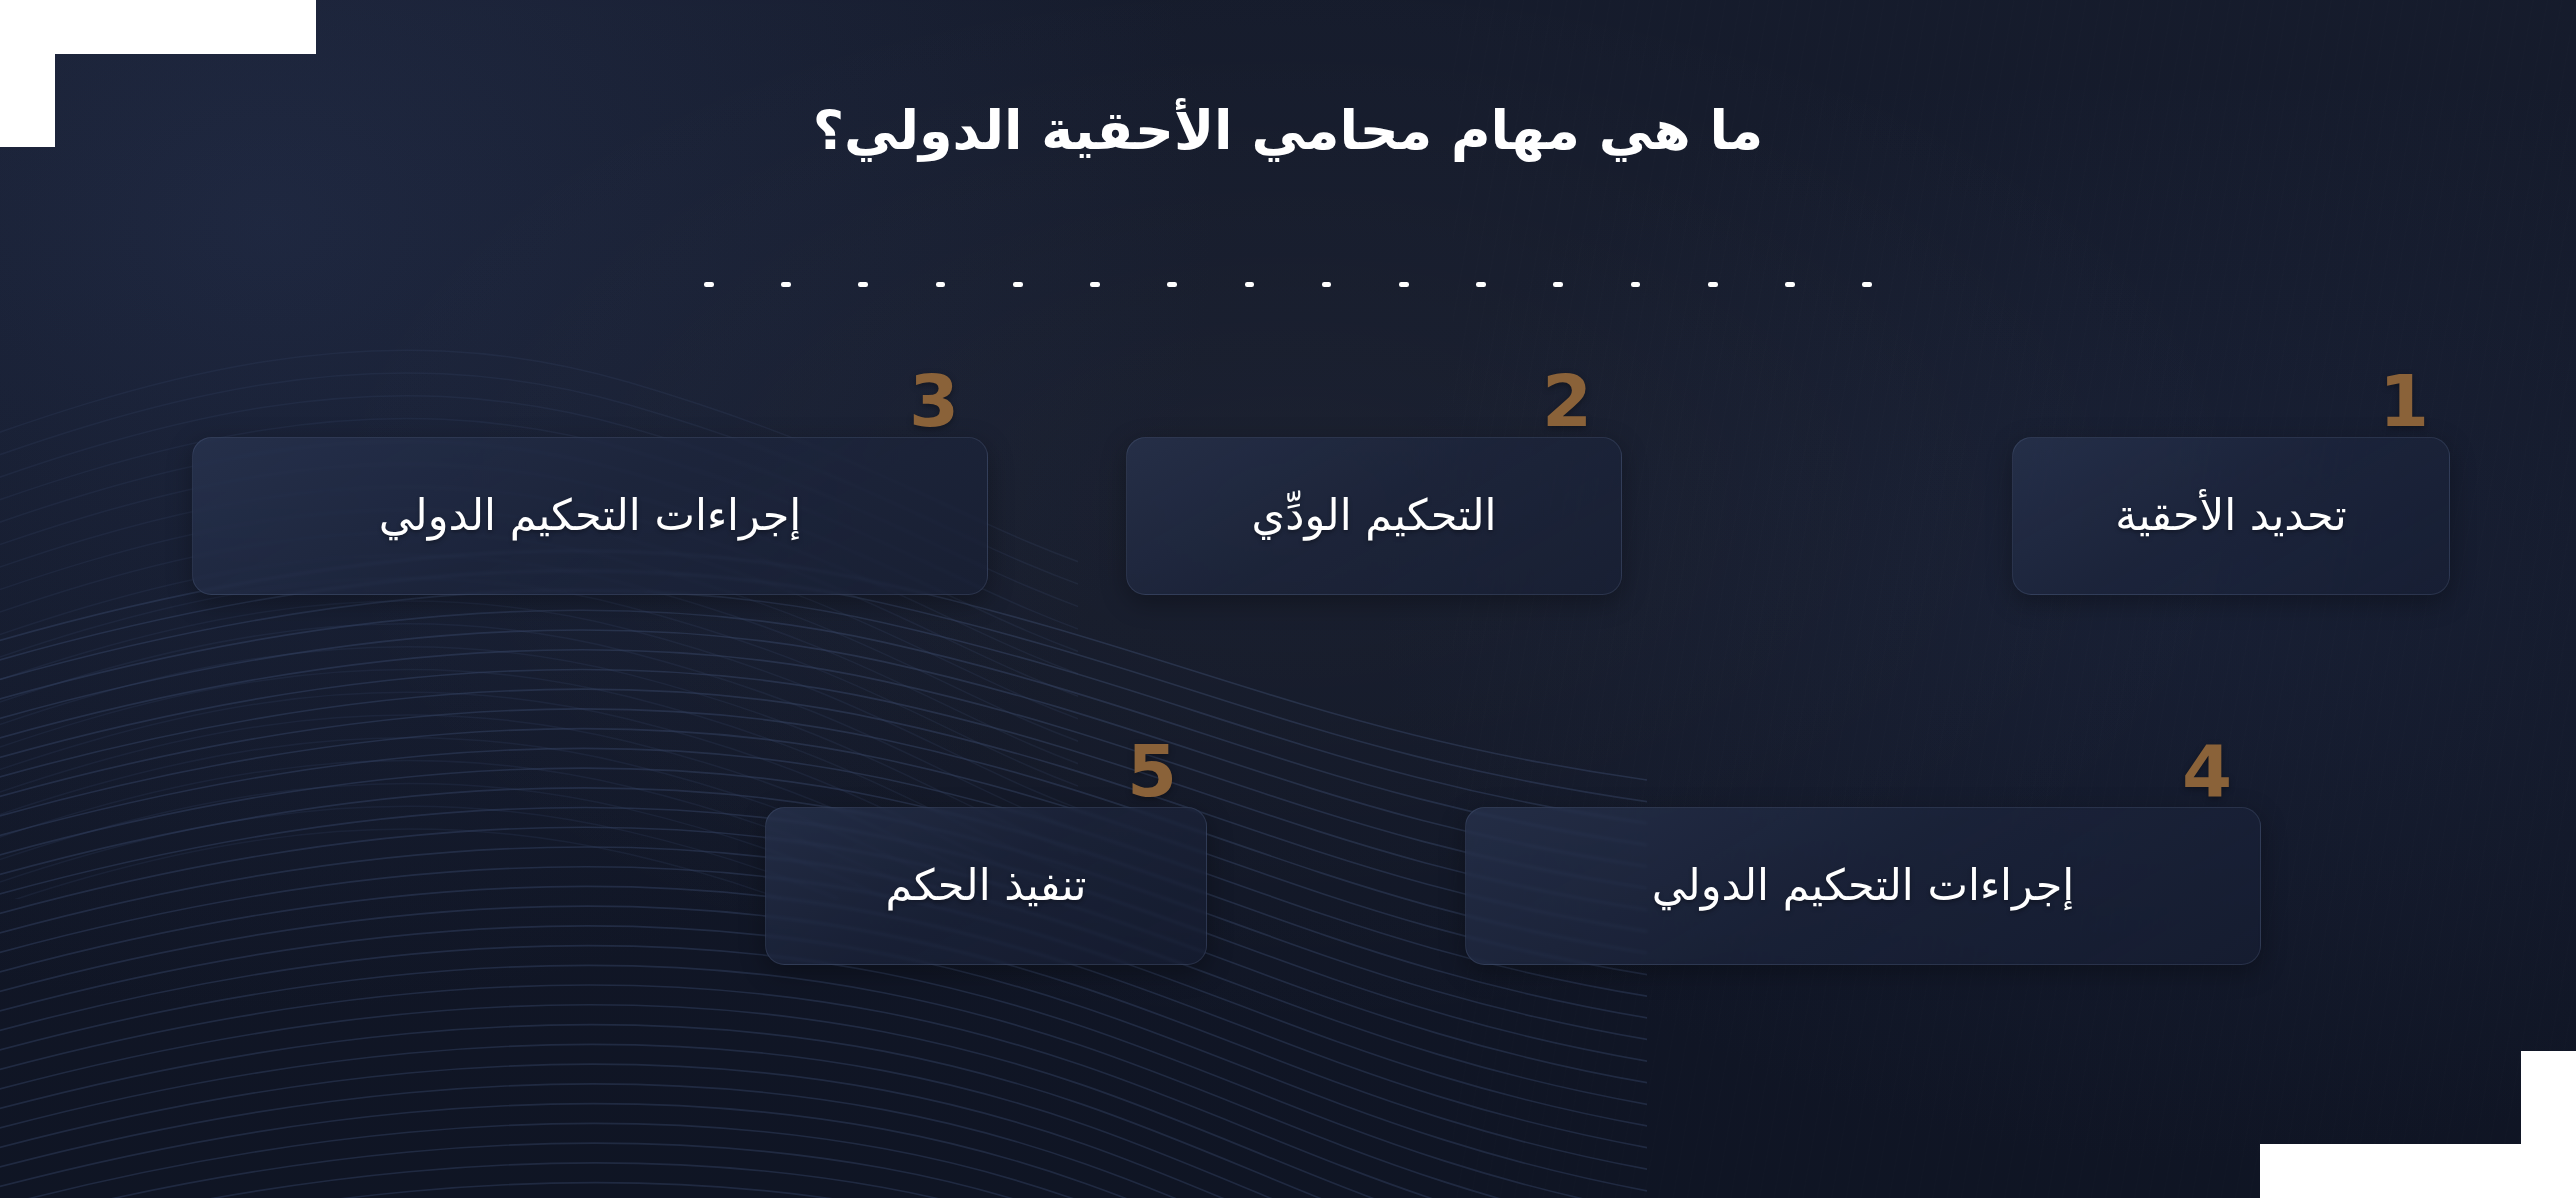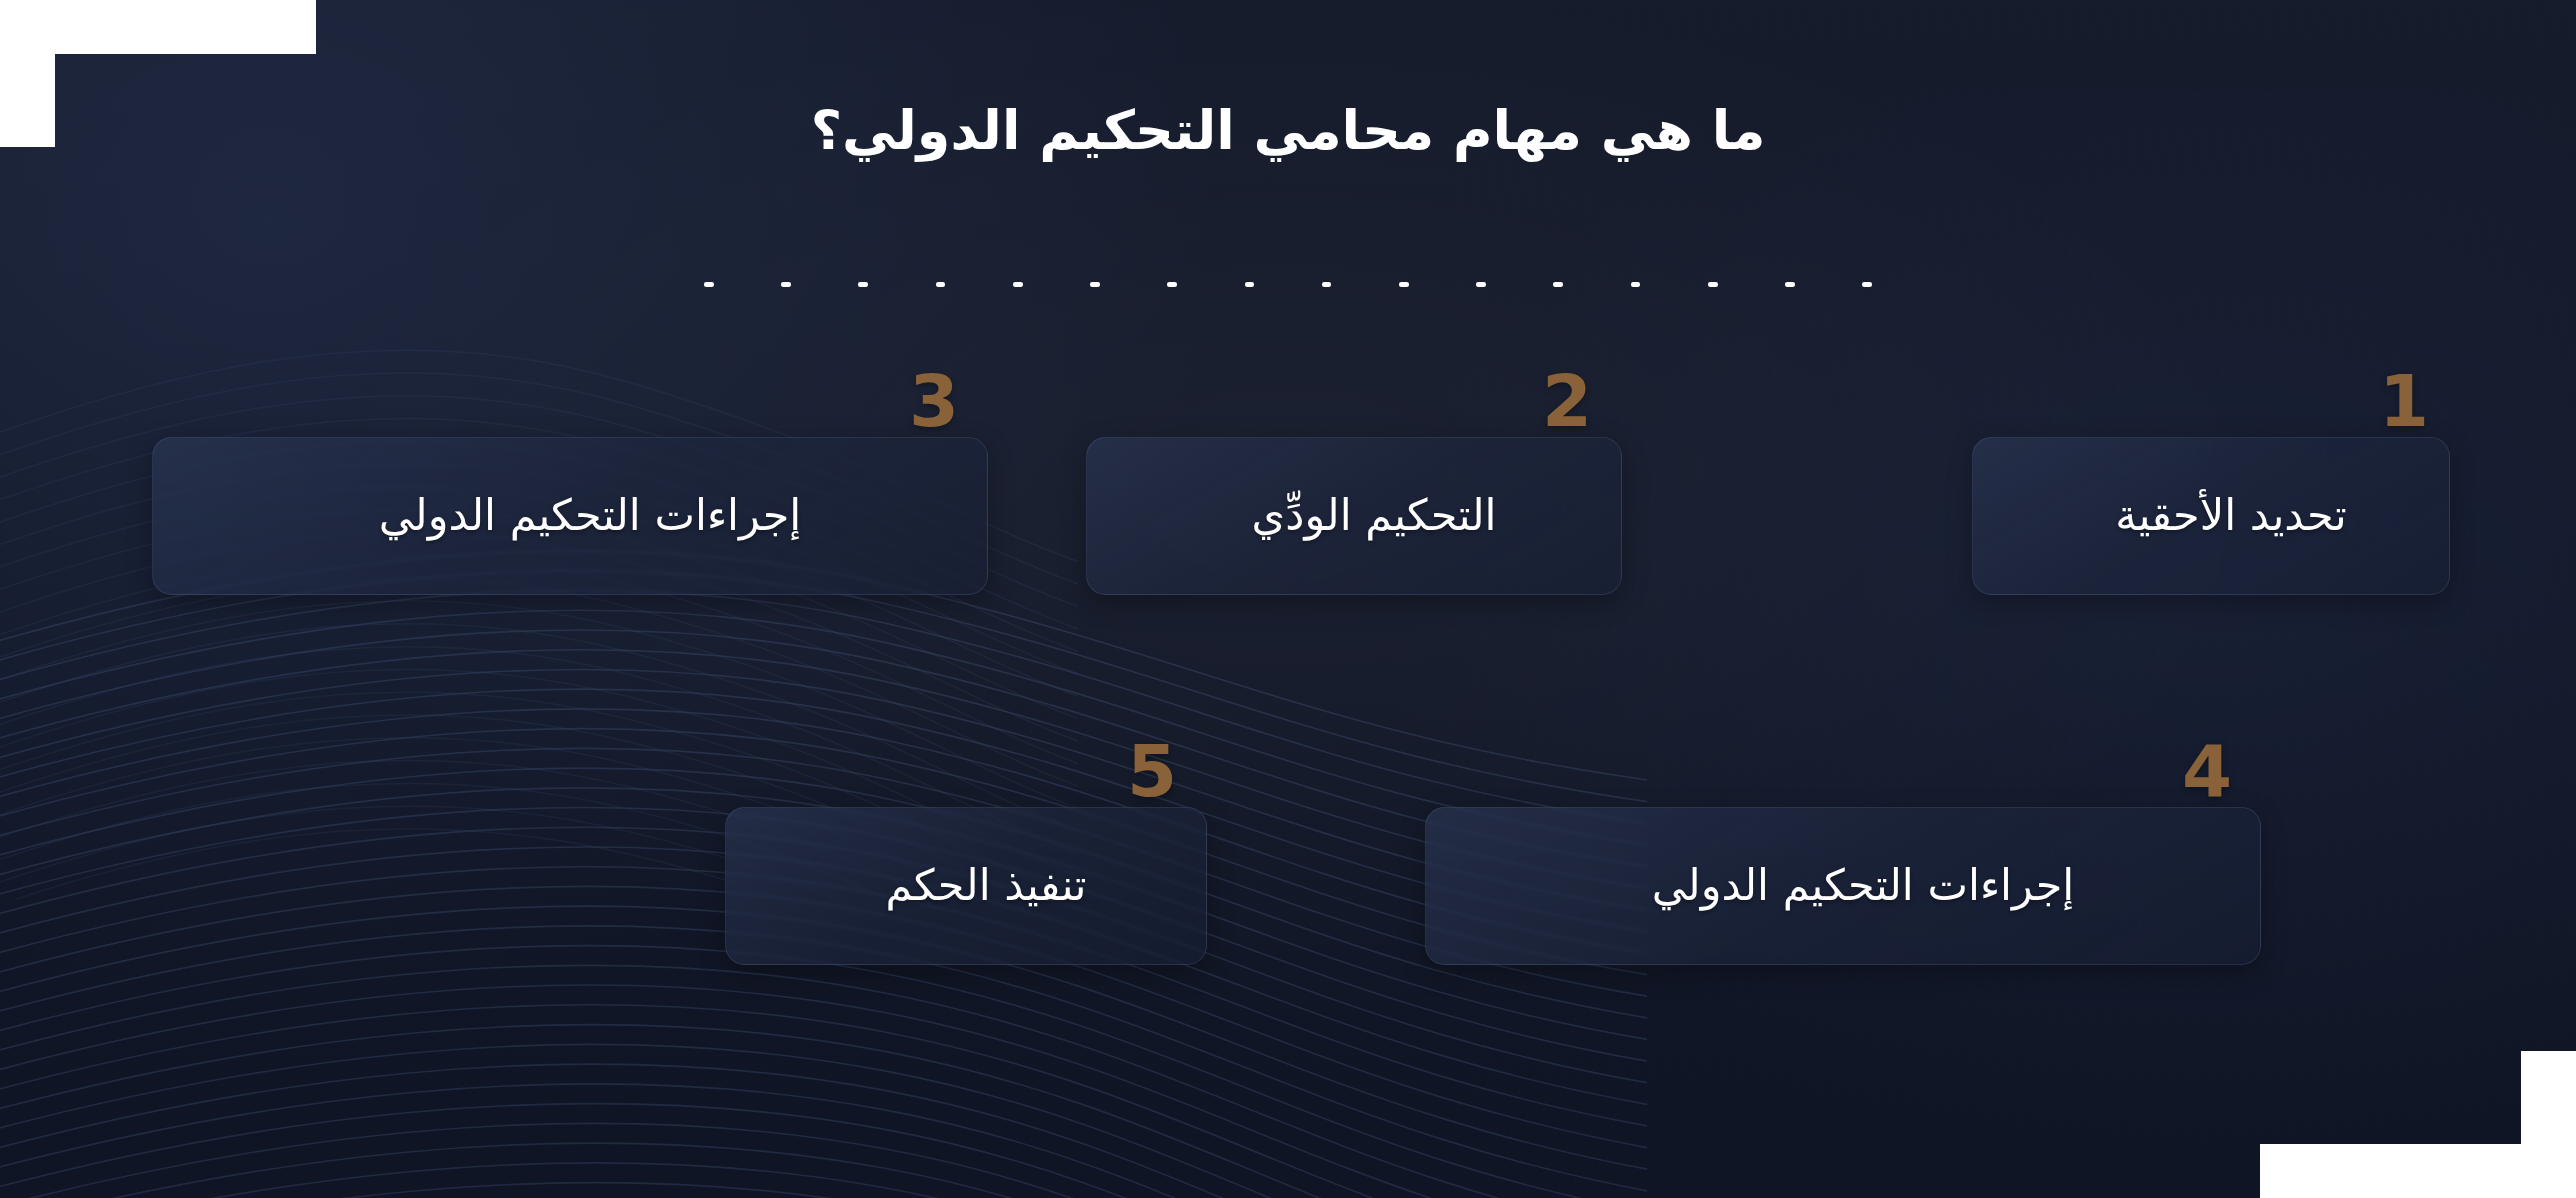--- a/index.html
+++ b/index.html
@@ -143,21 +143,20 @@
   .card {
     position: absolute;
     border-radius: 19.5px;
     background: linear-gradient(150deg, rgba(44,56,86,0.62) 0%, rgba(30,39,64,0.58) 48%, rgba(24,32,55,0.50) 100%);
     border: 0.7px solid rgba(138,154,190,0.16);
     box-shadow: 0 7.5px 25.5px rgba(0,0,0,0.30);
     display: flex;
     align-items: center;
     justify-content: center;
     backdrop-filter: blur(1.5px);
-    padding-left: 40px;
   }
   .card-label {
     color: #ffffff;
     font-size: 43px;
     font-weight: 400;
     line-height: 1.15;
     white-space: nowrap;
     padding: 0 19.5px;
     text-shadow: 0 1.5px 4.5px rgba(0,0,0,0.35);
   }
@@ -265,21 +264,21 @@
     </svg>
   </div>
 
   <div class="bg-vignette"></div>
 
   <div class="corner-tl-h"></div>
   <div class="corner-tl-v"></div>
   <div class="corner-br-h"></div>
   <div class="corner-br-v"></div>
 
-  <div class="title">ما هي مهام محامي التحكيم الدولي؟</div>
+  <div class="title">ما هي مهام محامي الأحقية الدولي؟</div>
 
   <div class="dashes" id="dashes">
       <span class="dash"></span>
       <span class="dash"></span>
       <span class="dash"></span>
       <span class="dash"></span>
       <span class="dash"></span>
       <span class="dash"></span>
       <span class="dash"></span>
       <span class="dash"></span>

